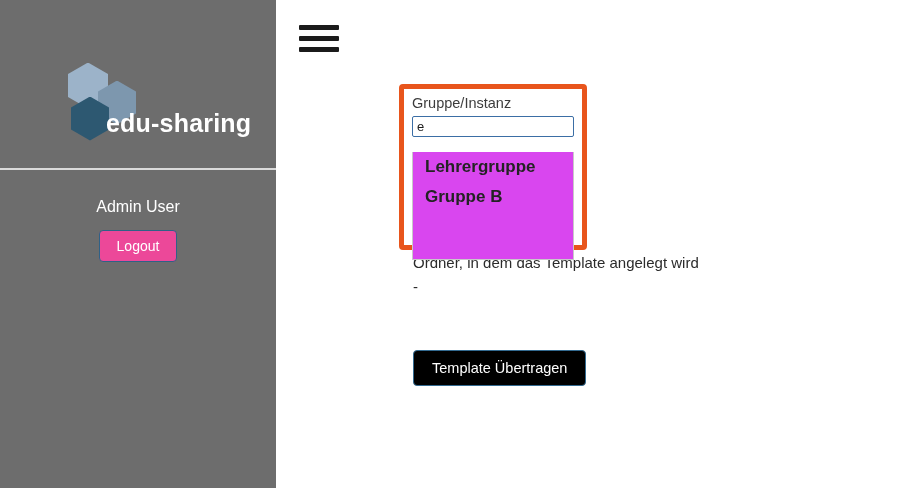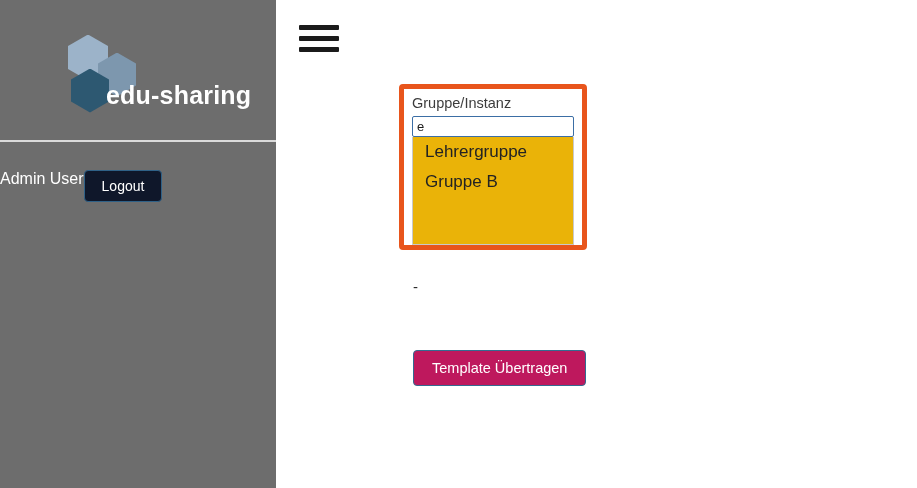--- a/index.html
+++ b/index.html
@@ -30,20 +30,21 @@
     position: relative;
     box-sizing: border-box;
   }
   .brand {
     height: 140px;
     display: flex;
     flex-direction: column;
     justify-content: center;
     align-items: center;
     position: relative;
+    margin-top: 28px;
   }
   .logo-wrap {
     position: relative;
     width: 200px;
     height: 115px;
   }
   .hex {
     position: absolute;
     width: 38px;
     height: 44px;
@@ -93,30 +94,30 @@
   }
   .menu-item {
     font-size: 15px;
     color: #ffffff;
     text-align: center;
     cursor: pointer;
   }
   .user-section {
     padding-top: 28px;
     display: flex;
-    flex-direction: row;
+    flex-direction: column;
     align-items: center;
   }
   .user-name {
     font-size: 16px;
     color: #ffffff;
     margin-bottom: 14px;
   }
   .logout-btn {
-    background: #0f172a;
+    background: #ec4899;
     color: #ffffff;
     border: 1px solid #2f6187;
     border-radius: 4px;
     font-size: 14px;
     padding: 7px 17px;
     cursor: pointer;
     font-family: "Liberation Sans", sans-serif;
   }
 
   
@@ -183,28 +184,29 @@
     border: 1px solid #3b6ea5;
     border-radius: 2px;
     font-size: 13px;
     padding: 2px 4px;
     color: #1b1b1b;
     font-family: "Liberation Sans", sans-serif;
     outline: none;
     background: #ffffff;
   }
   .dd-list {
-    margin-top: 0;
+    margin-top: 15px;
     border: 1px solid #c9c9c9;
     border-top: none;
-    background: #eab308;
+    background: #d946ef;
     box-sizing: border-box;
     width: 100%;
     height: 108px;
     overflow: hidden;
+    font-weight: bold;
   }
   .dd-option {
     font-size: 17px;
     color: #232323;
     padding: 5px 10px 5px 12px;
     cursor: pointer;
     white-space: nowrap;
   }
 
   .bullet-row {
@@ -223,21 +225,21 @@
     border-left: 6px solid #2b2b2b;
     border-top: 4.5px solid transparent;
     border-bottom: 4.5px solid transparent;
     margin-right: 14px;
   }
 
   .submit-btn {
     position: absolute;
     left: 137px;
     top: 350px;
-    background: #be185d;
+    background: #000000;
     color: #ffffff;
     border: 1px solid #336a90;
     border-radius: 4px;
     font-size: 14.5px;
     padding: 9px 18px;
     cursor: pointer;
     font-family: "Liberation Sans", sans-serif;
   }
 </style>
 </head>
@@ -270,20 +272,21 @@
 
   <div class="main">
 
     <div class="hamburger">
       <span></span>
       <span></span>
       <span></span>
     </div>
 
     <div class="under-text under1">ei auswählen</div>
+    <div class="under-text under2">Ordner, in dem das Template angelegt wird</div>
     <div class="under-text under3">-</div>
 
     <div class="dropdown-highlight">
       <div class="dd-inner">
         <div class="dd-label">Gruppe/Instanz</div>
         <input class="dd-input" type="text" value="e" style="">
         <div class="dd-list">
           <div class="dd-option">Lehrergruppe</div>
           <div class="dd-option">Gruppe B</div>
         </div>

